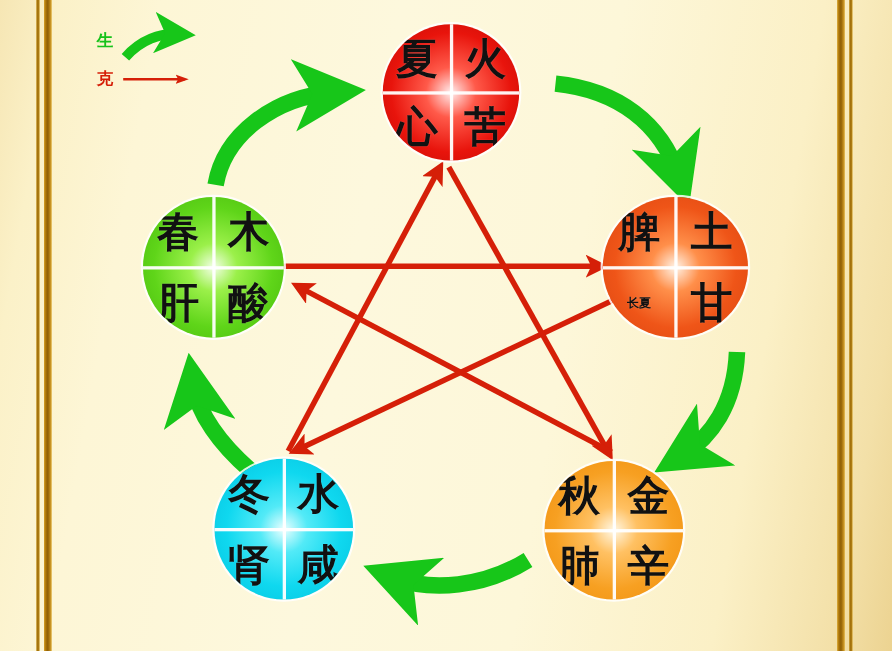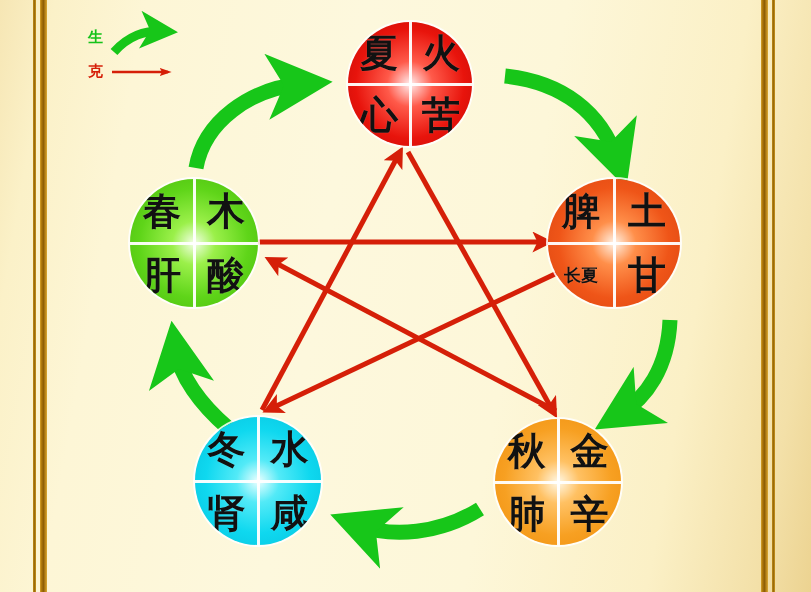--- a/index.html
+++ b/index.html
@@ -74,21 +74,21 @@
     align-items: center;
     justify-content: center;
     color: #111111;
     font-weight: bold;
     font-size: 38px;
     line-height: 1;
     letter-spacing: 0;
     text-shadow: 0 0 1px rgba(255,255,255,0.35);
     font-family: "DejaVu Sans", "Liberation Sans", sans-serif;
   }
-  .cell.small { font-size: 17px; }
+  .cell.small { font-size: 11px; }
   
   .cross-v, .cross-h {
     position: absolute;
     background: rgba(255,255,255,0.95);
     pointer-events: none;
   }
   .cross-v { left: 50%; top: 0; bottom: 0; width: 3px; margin-left: -1.5px; }
   .cross-h { top: 50%; left: 0; right: 0; height: 3px; margin-top: -1.5px; }
 
   

